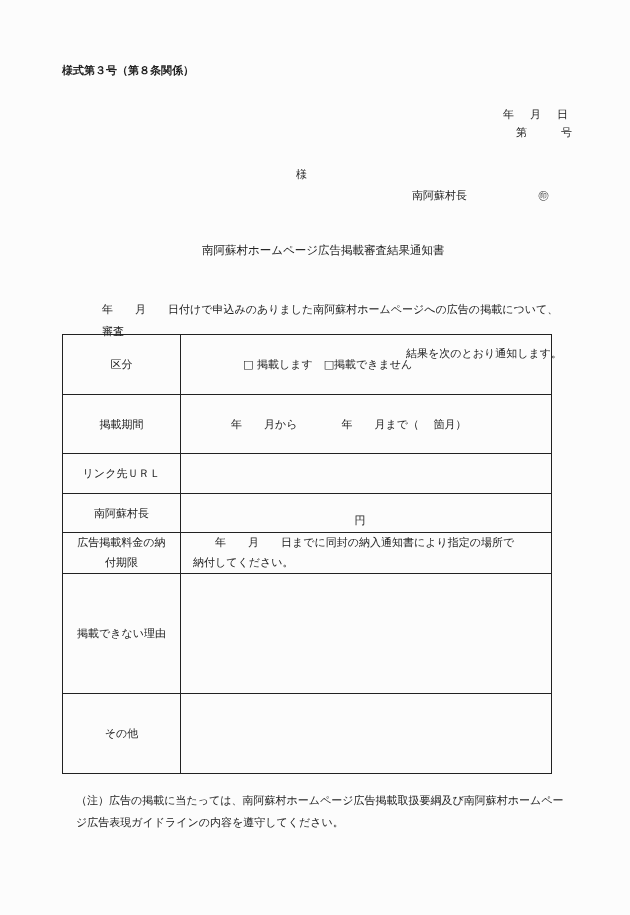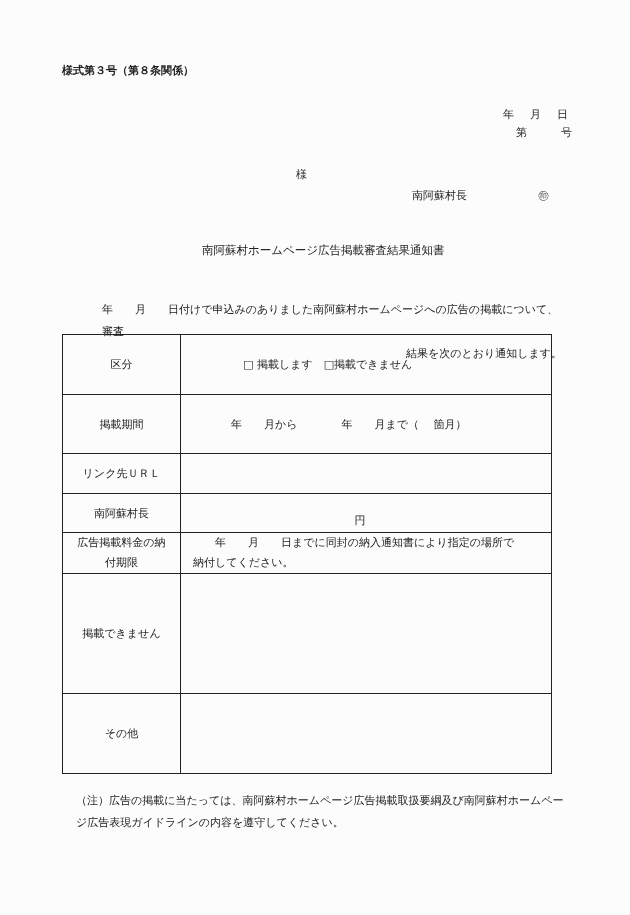--- a/index.html
+++ b/index.html
@@ -87,21 +87,21 @@
     <td class="label">
       <span class="ml center">広告掲載料金の納</span>
       <span class="ml center">付期限</span>
     </td>
     <td class="value">
       <span class="ml">　　年　　月　　日までに同封の納入通知書により指定の場所で</span>
       <span class="ml">納付してください。</span>
     </td>
   </tr>
   <tr class="r6">
-    <td class="label">掲載できません</td>
+    <td class="label">掲載できない理由</td>
     <td class="value"></td>
   </tr>
   <tr class="r7">
     <td class="label">その他</td>
     <td class="value"></td>
   </tr>
 </tbody>
   </table>
 
 <div class="abs" id="note">

